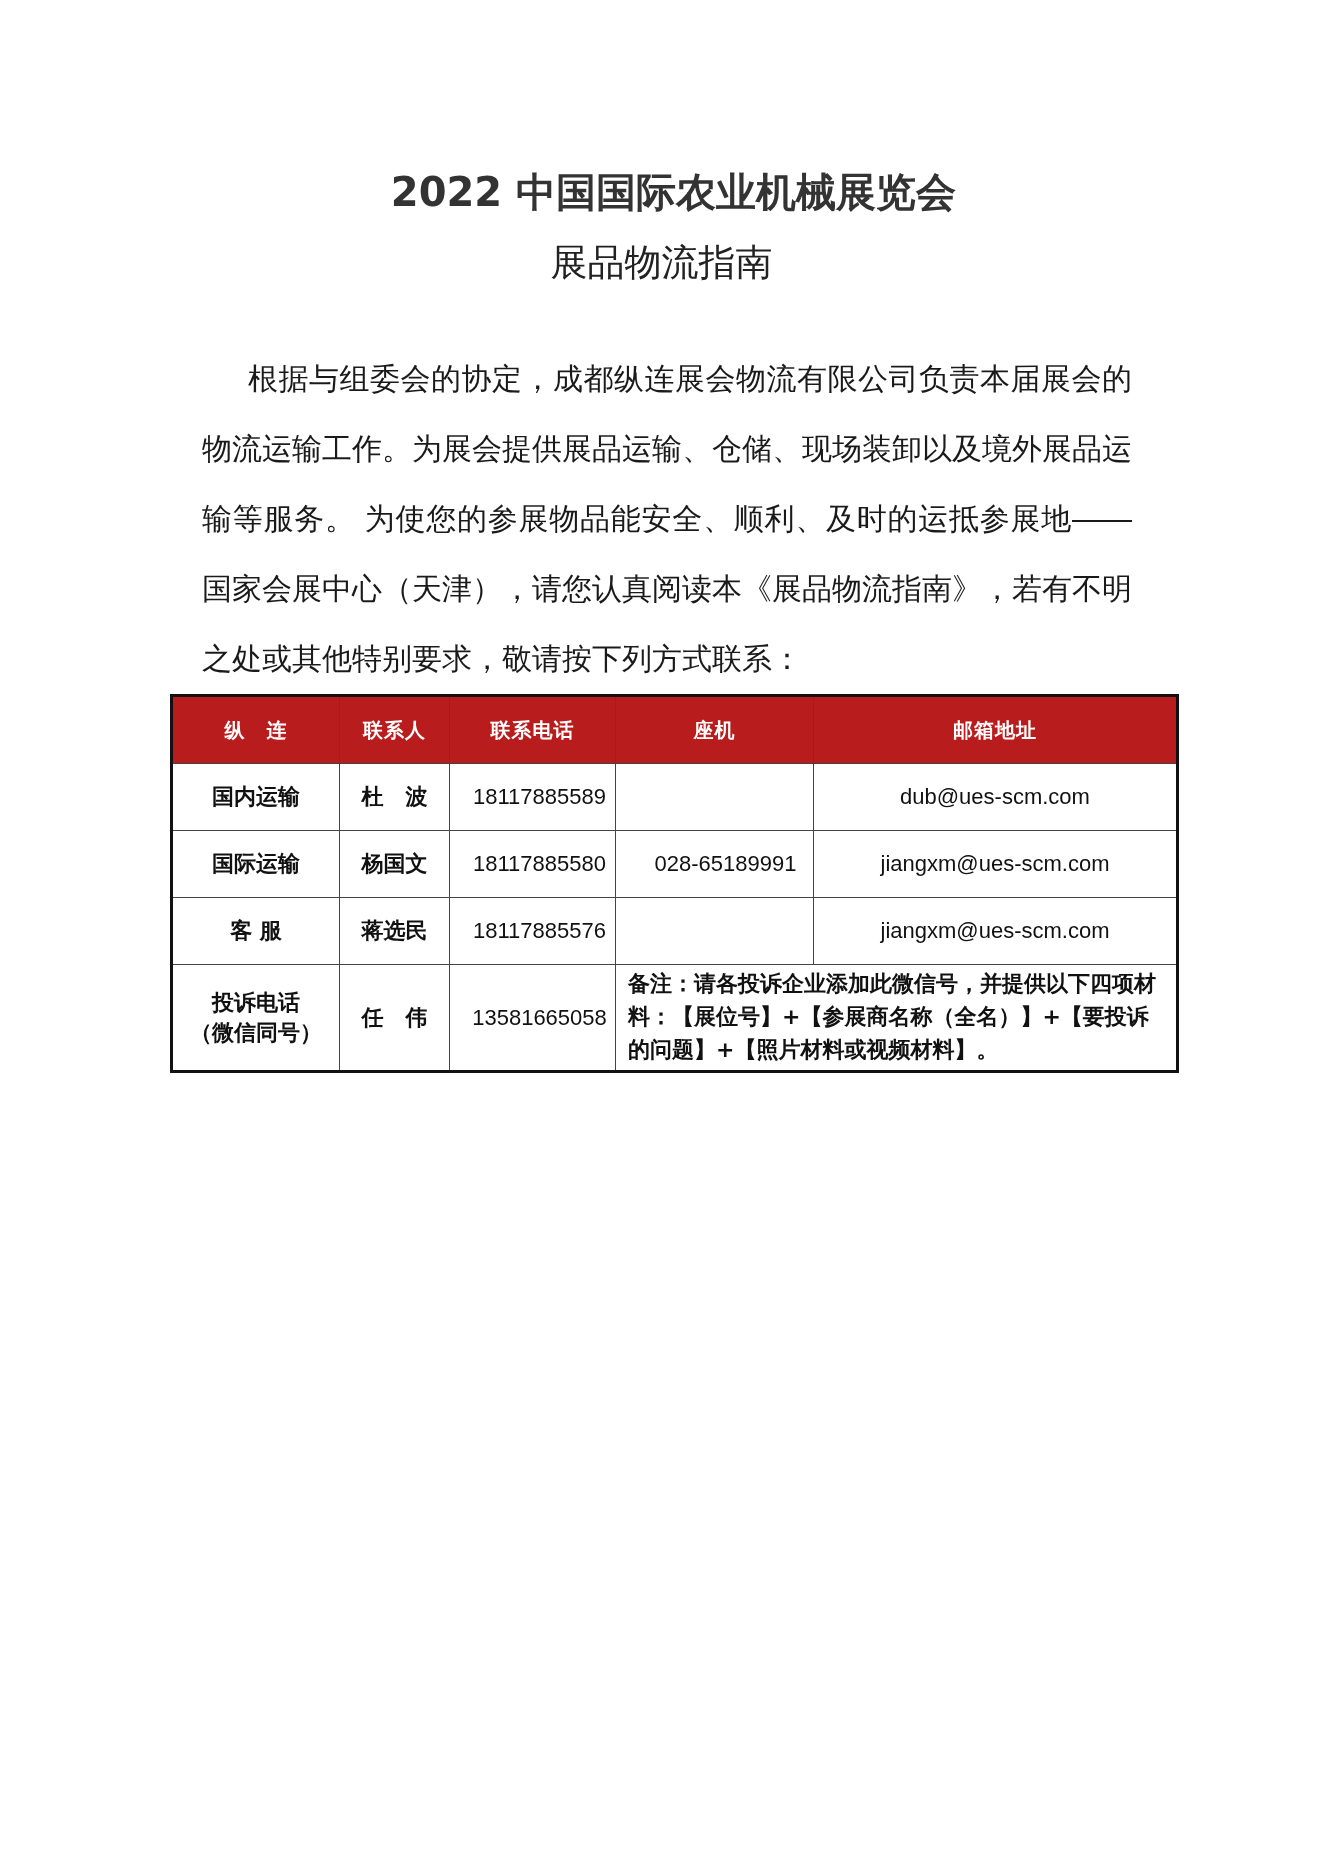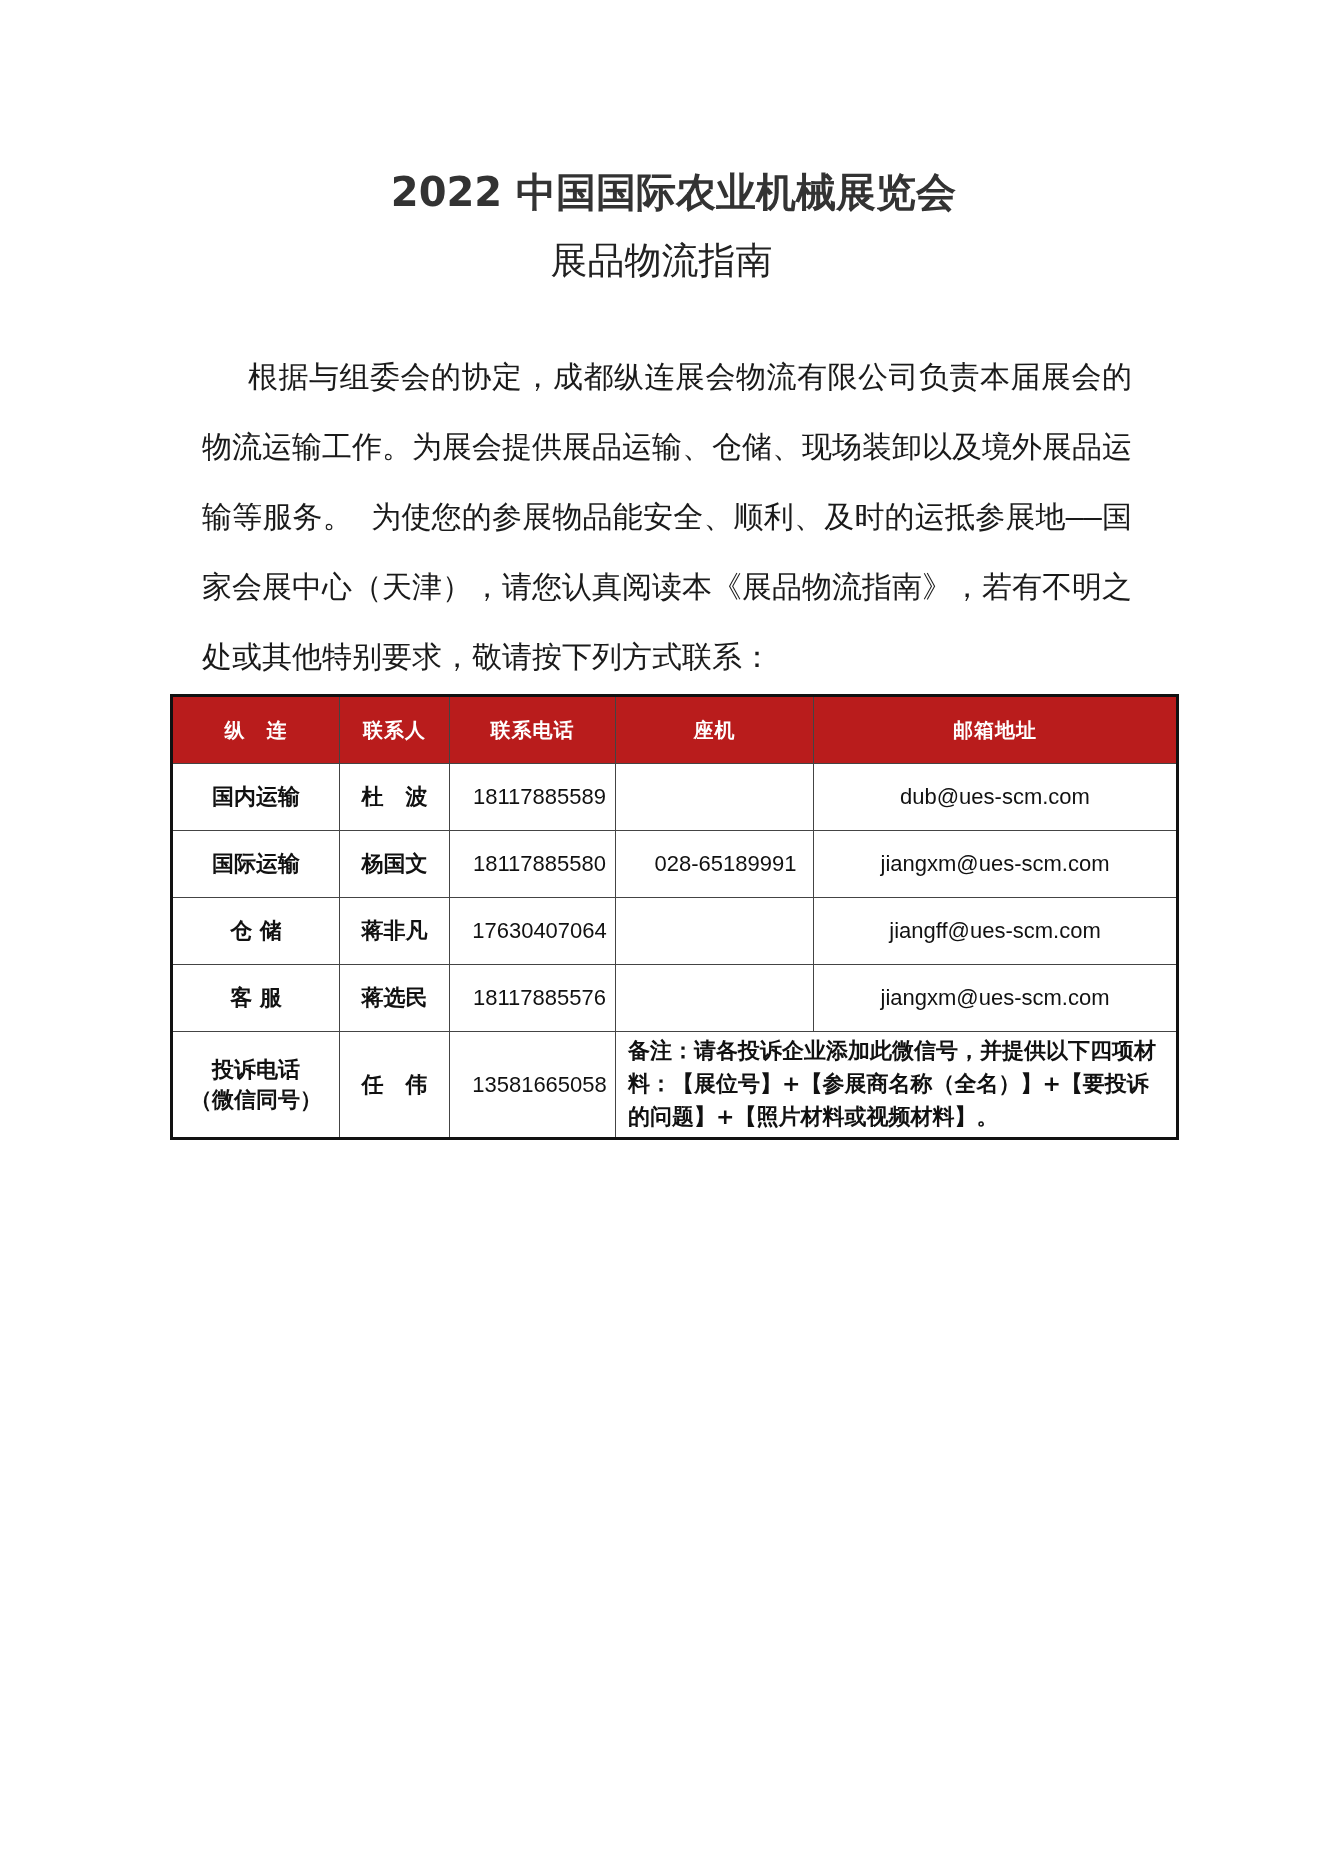--- a/index.html
+++ b/index.html
@@ -26,31 +26,31 @@
       color: #333333;
       letter-spacing: 0px;
       line-height: 48px;
     }
     .subtitle {
       position: absolute;
       left: 0;
       width: 1323px;
       top: 240px;
       text-align: center;
-      font-family: Liberation Mono, monospace;
+      font-family: Liberation Sans, sans-serif;
       font-size: 37px;
       color: #222222;
       line-height: 46px;
     }
     .intro {
       position: absolute;
       left: 202px;
       width: 930px;
       top: 344px;
-      font-family: Liberation Mono, monospace;
+      font-family: Liberation Sans, sans-serif;
       font-size: 30px;
       line-height: 70px;
       color: #1a1a1a;
       text-align: justify;
       text-indent: 46px;
       margin: 0;
     }
     table.contacts {
       position: absolute;
       left: 170px;
@@ -146,27 +146,20 @@
       <td class="email">dub@ues-scm.com</td>
     </tr>
     <tr>
       <td class="dept">国际运输</td>
       <td class="person">杨国文</td>
       <td class="phone">18117885580</td>
       <td class="landline">028-65189991</td>
       <td class="email">jiangxm@ues-scm.com</td>
     </tr>
     <tr>
-      <td class="dept">仓 储</td>
-      <td class="person">蒋非凡</td>
-      <td class="phone">17630407064</td>
-      <td class="landline"></td>
-      <td class="email">jiangff@ues-scm.com</td>
-    </tr>
-    <tr>
       <td class="dept">客 服</td>
       <td class="person">蒋选民</td>
       <td class="phone">18117885576</td>
       <td class="landline"></td>
       <td class="email">jiangxm@ues-scm.com</td>
     </tr>
     <tr class="last-row">
       <td class="dept">
         <span class="dept-line">投诉电话</span>
         <span class="dept-line">（微信同号）</span>

